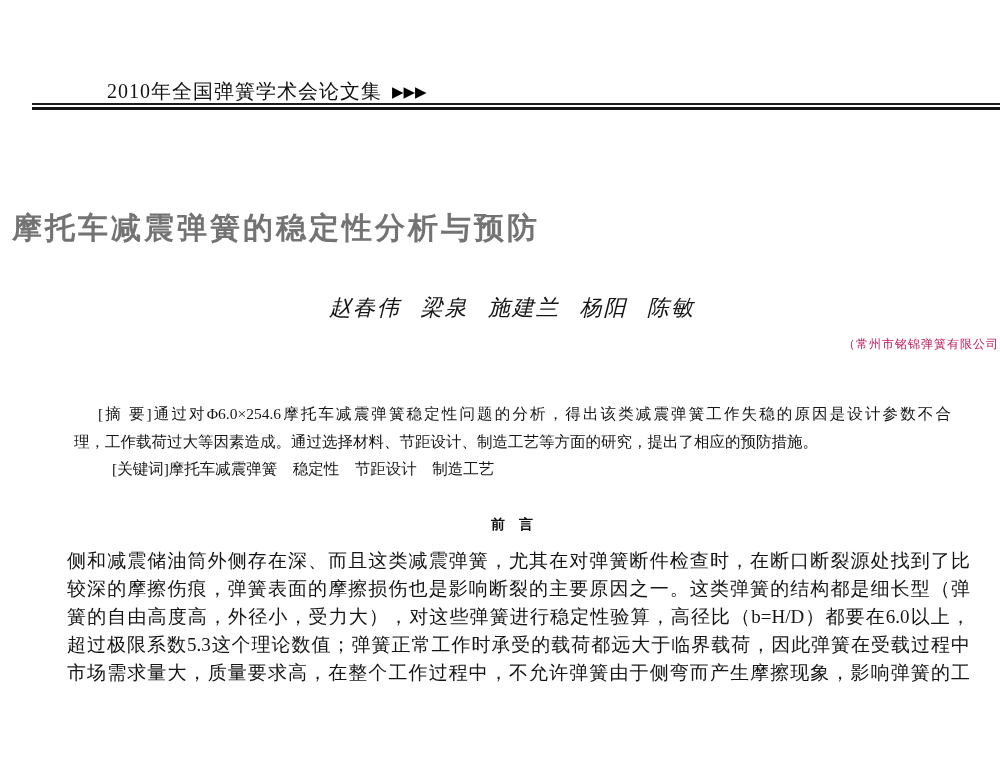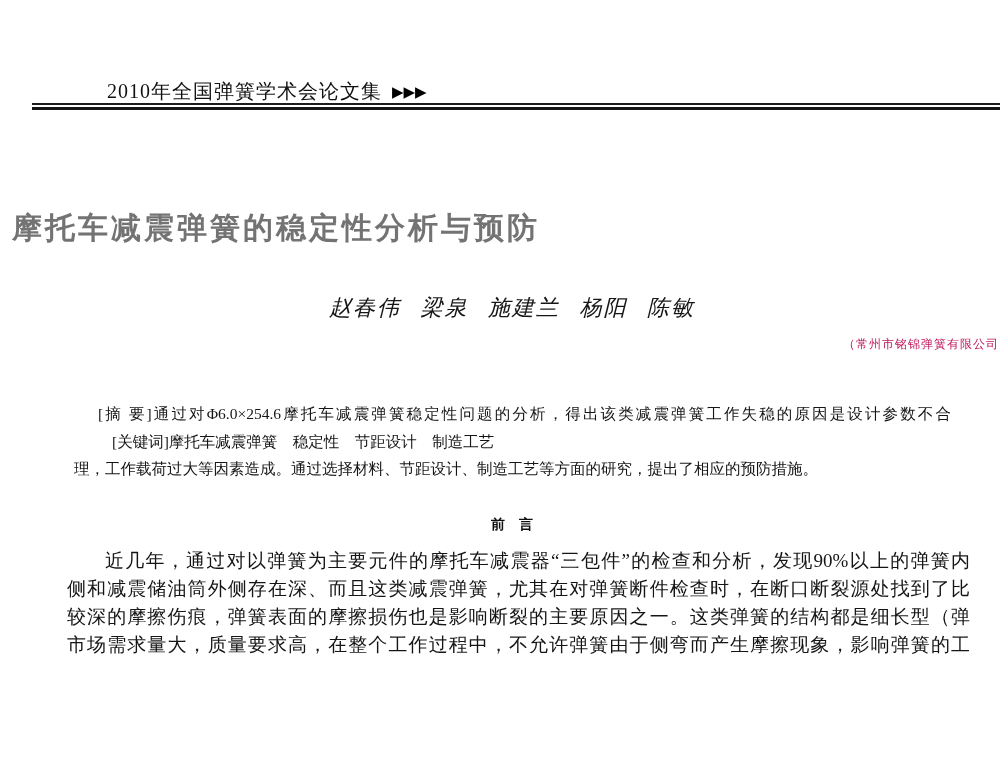--- a/index.html
+++ b/index.html
@@ -57,26 +57,27 @@
   <div class="running-head"><span>2010年全国弹簧学术会论文集</span><span class="arrows">▶▶▶</span></div>
   <div class="head-rule-thin"></div>
   <div class="head-rule-thick"></div>
 
   <div class="paper-title">摩托车减震弹簧的稳定性分析与预防</div>
   <div class="authors">赵春伟 梁泉 施建兰 杨阳 陈敏</div>
   <div class="affiliation">（常州市铭锦弹簧有限公司）</div>
 
   <div class="abstract-block">
     <div class="abs-line abs-line1 j"><span class="b">[摘 要]</span><span>通过对Φ6.0×254.6摩托车减震弹簧稳定性问题的分析，得出该类减震弹簧工作失稳的原因是设计参数不合</span></div>
+    <div class="abs-line">理，工作载荷过大等因素造成。通过选择材料、节距设计、制造工艺等方面的研究，提出了相应的预防措施。</div>
     <div class="abs-line kw-line"><span class="b">[关键词]</span><span>摩托车减震弹簧　稳定性　节距设计　制造工艺</span></div>
-    <div class="abs-line">理，工作载荷过大等因素造成。通过选择材料、节距设计、制造工艺等方面的研究，提出了相应的预防措施。</div>
   </div>
 
   <div class="section-heading">前　言</div>
 
   <div class="body-block">
-    <div class="body-line first">近几年，通过对以弹簧为主要元件的摩托车减震器“三包件”的检查和分析，发现90%以上的弹簧内</div>
     <div class="body-line">侧和减震储油筒外侧存在深、而且这类减震弹簧，尤其在对弹簧断件检查时，在断口断裂源处找到了比</div>
     <div class="body-line">较深的摩擦伤痕，弹簧表面的摩擦损伤也是影响断裂的主要原因之一。这类弹簧的结构都是细长型（弹</div>
+    <div class="body-line">簧的自由高度高，外径小，受力大），对这些弹簧进行稳定性验算，高径比（b=H/D）都要在6.0以上，</div>
+    <div class="body-line">超过极限系数5.3这个理论数值；弹簧正常工作时承受的载荷都远大于临界载荷，因此弹簧在受载过程中</div>
     <div class="body-line">市场需求量大，质量要求高，在整个工作过程中，不允许弹簧由于侧弯而产生摩擦现象，影响弹簧的工</div>
   </div>
 
 </div>
 
 </body></html>

